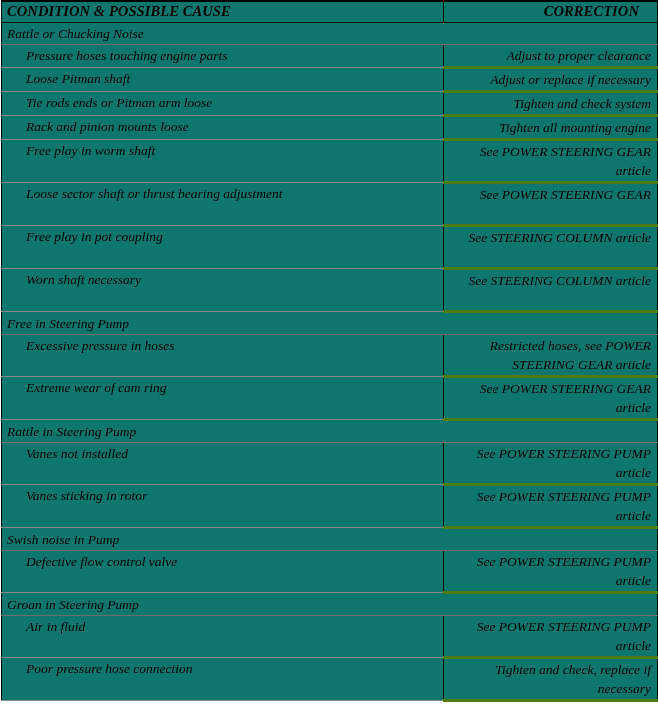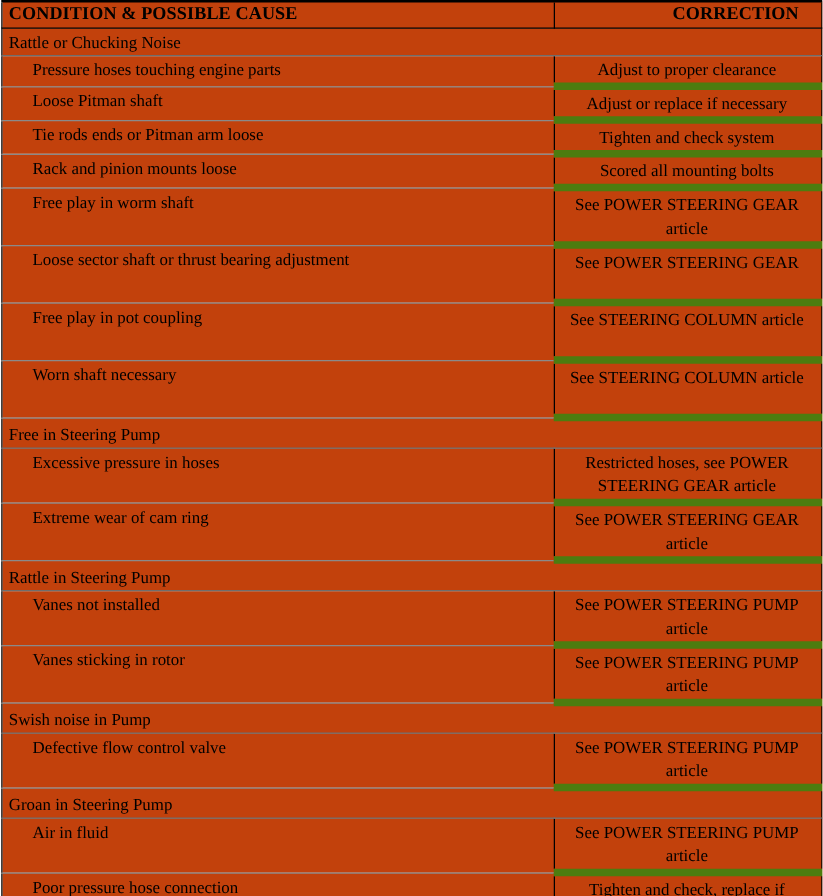--- a/index.html
+++ b/index.html
@@ -34,21 +34,22 @@
   table.troubleshoot col.c1 { width: 442px; }
   table.troubleshoot col.c2 { width: 214px; }
 
   table.troubleshoot td,
   table.troubleshoot th {
     vertical-align: top;
     padding: 1px 4px 1px 4px;
     line-height: 19px;
     border-left: 1.6px solid #000000;
     border-right: 1.6px solid #000000;
-    background: #c2410c;
+    background: #0f766e;
+    font-style: italic;
   }
 
   
   tr.header-row th {
     font-weight: bold;
     font-size: 14.5px;
     letter-spacing: 0.1px;
     border-top: 2px solid #000000;
     border-bottom: 1.2px solid #000000;
     height: 19px;
@@ -75,25 +76,25 @@
   }
 
   
   tr.item-row td.cause {
     text-align: left;
     padding-left: 24px;
     border-top: 1px solid #8a8a8a;
     border-bottom: 1px solid #8a8a8a;
   }
   tr.item-row td.correction {
-    text-align: center;
+    text-align: right;
     padding-right: 6px;
     border-left: 1.2px solid #000000;
     border-top: 1px solid #8a8a8a;
-    border-bottom: 6px solid #4d7c0f;
+    border-bottom: 3px solid #4d7c0f;
   }
 
   tr.item-row.two-line td {
     height: 38px;
   }
   tr.item-row.one-line td {
     height: 19px;
   }
 
   
@@ -127,21 +128,21 @@
         <tr class="item-row one-line">
           <td class="cause">Loose Pitman shaft</td>
           <td class="correction">Adjust or replace if necessary</td>
         </tr>
         <tr class="item-row one-line">
           <td class="cause">Tie rods ends or Pitman arm loose</td>
           <td class="correction">Tighten and check system</td>
         </tr>
         <tr class="item-row one-line">
           <td class="cause">Rack and pinion mounts loose</td>
-          <td class="correction">Scored all mounting bolts</td>
+          <td class="correction">Tighten all mounting engine</td>
         </tr>
         <tr class="item-row two-line">
           <td class="cause">Free play in worm shaft</td>
           <td class="correction">See POWER STEERING GEAR article</td>
         </tr>
         <tr class="item-row two-line">
           <td class="cause">Loose sector shaft or thrust bearing adjustment</td>
           <td class="correction">See POWER STEERING GEAR</td>
         </tr>
         <tr class="item-row two-line">

